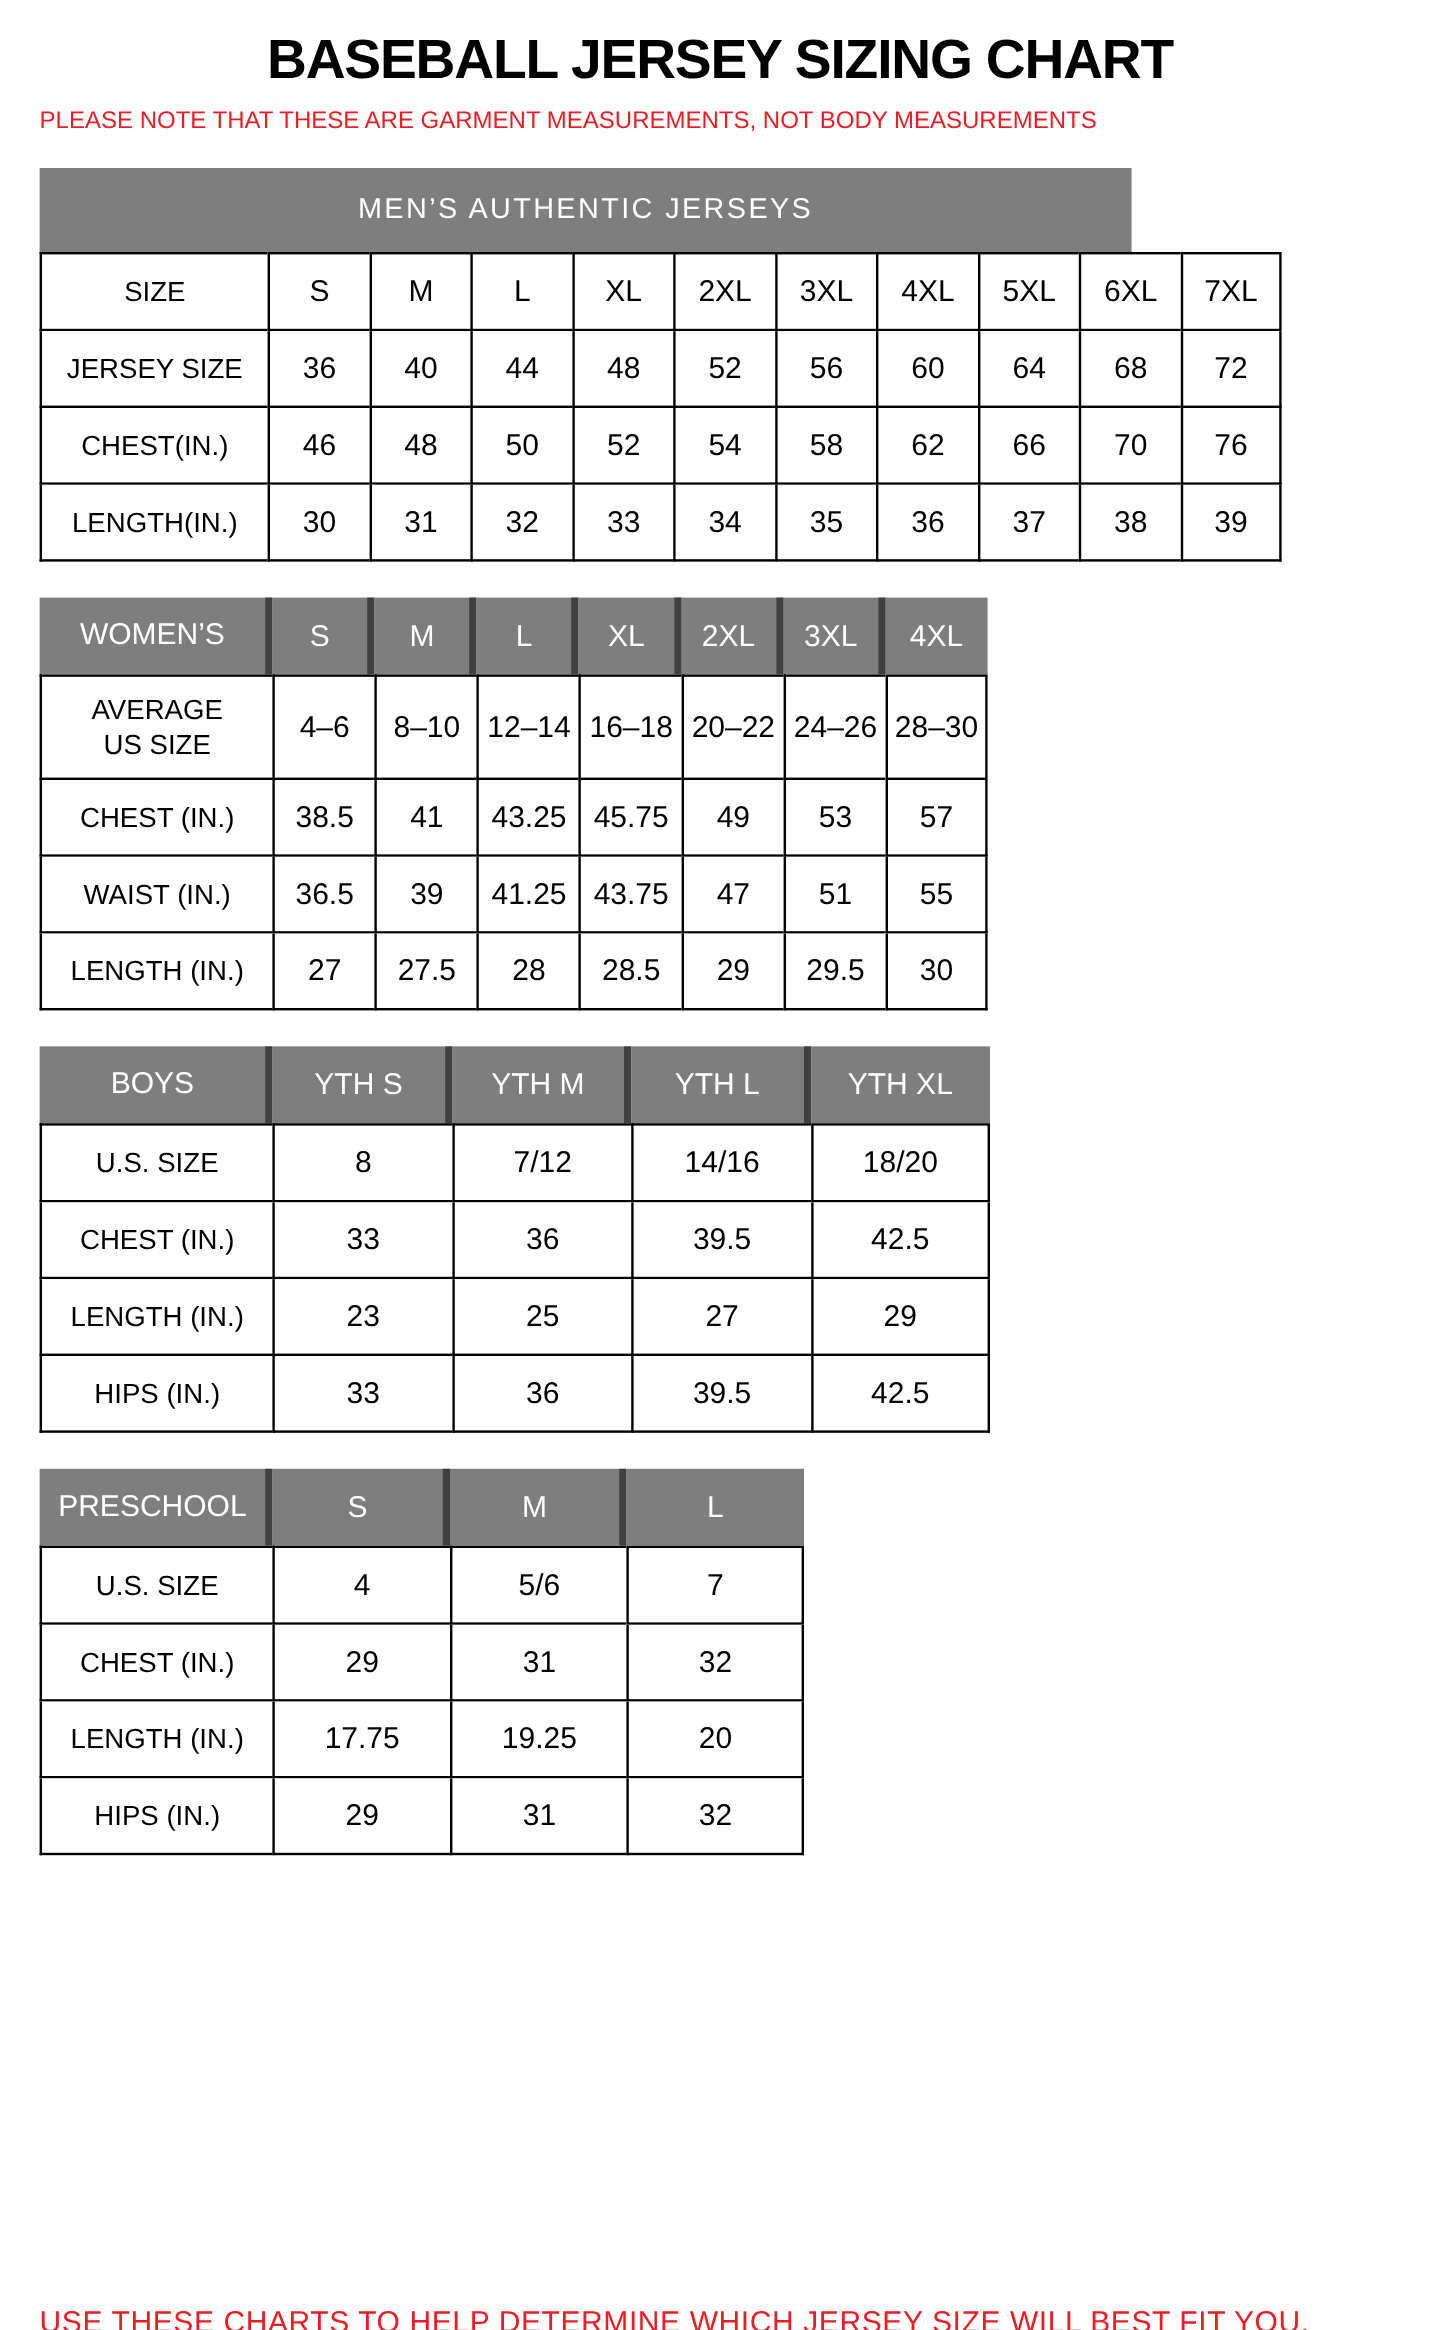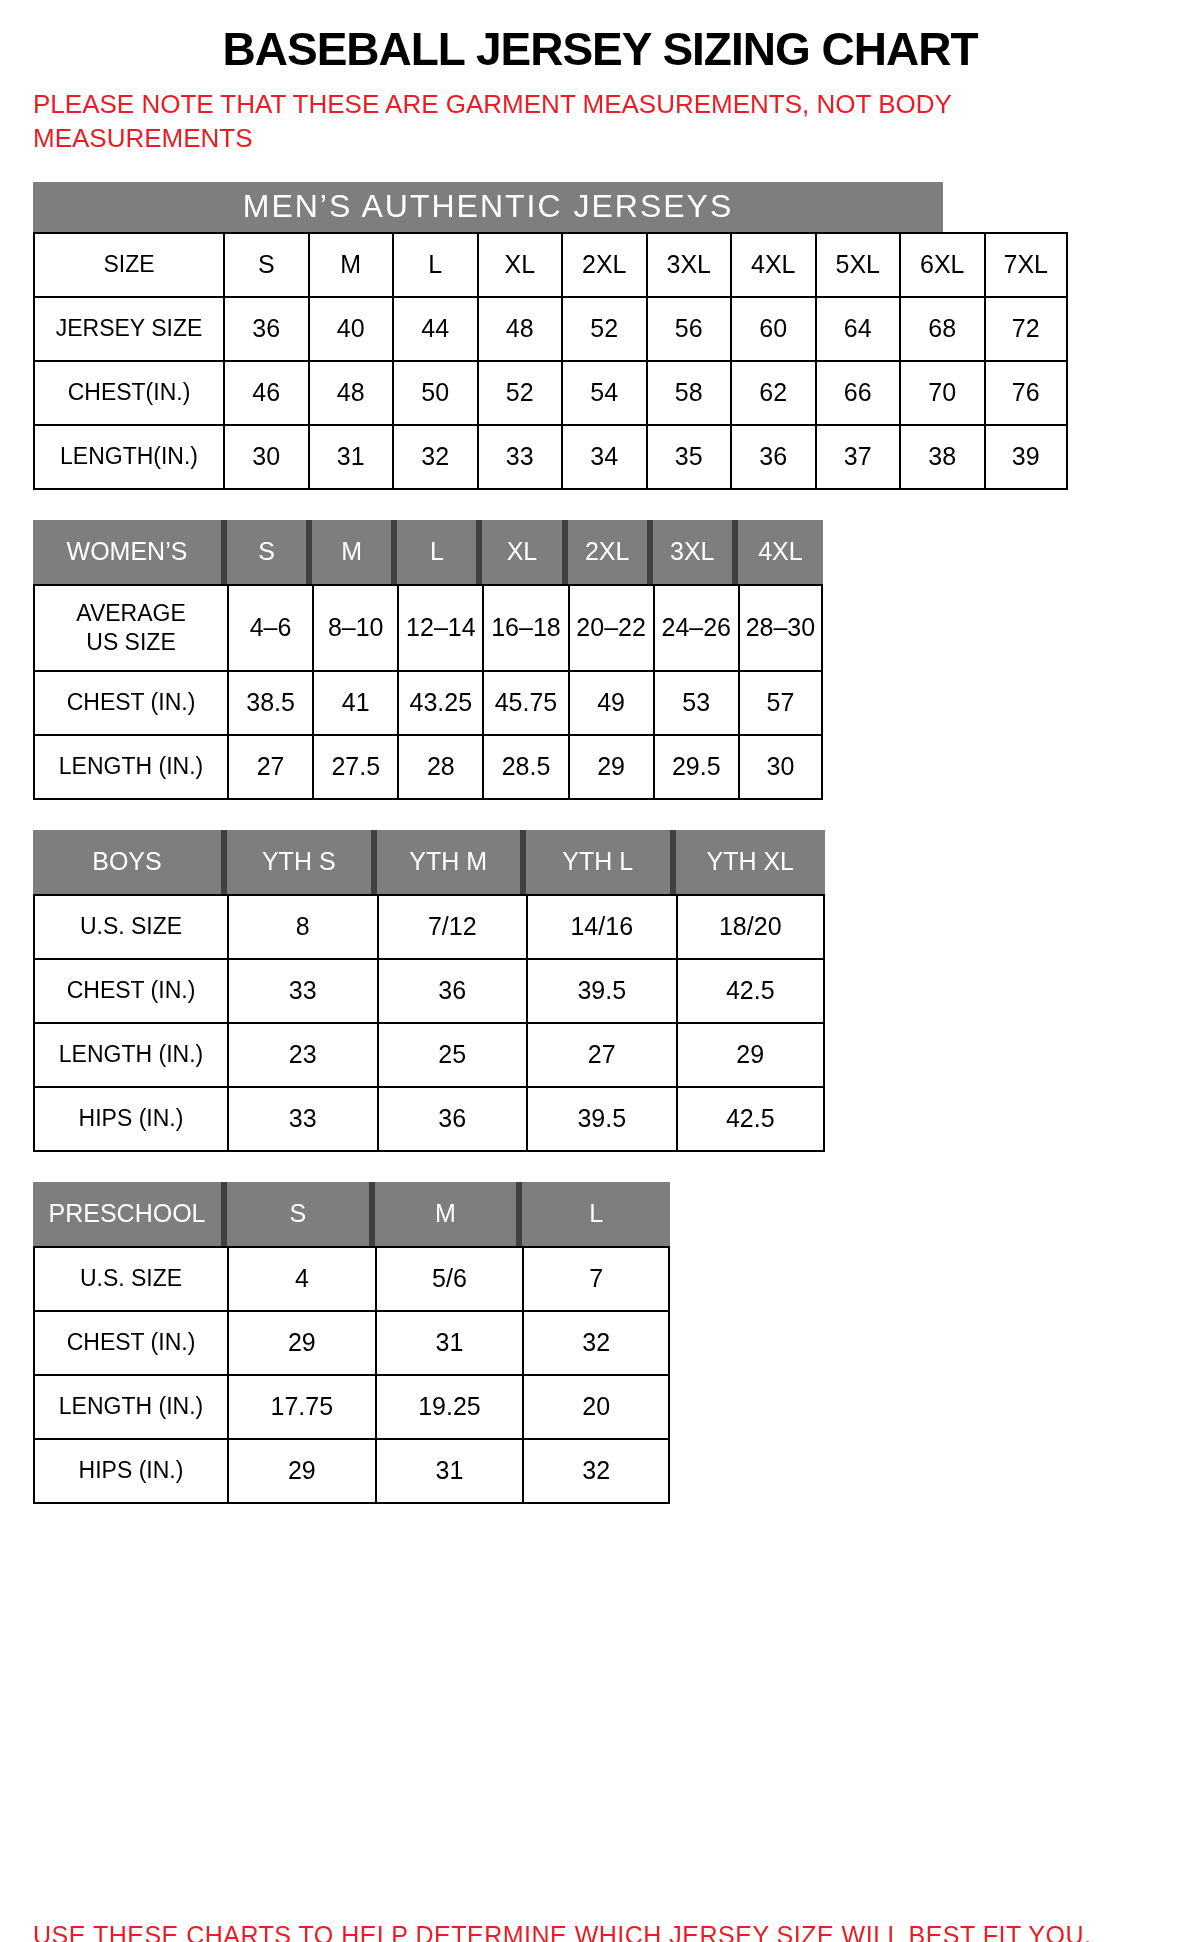--- a/index.html
+++ b/index.html
@@ -18,38 +18,38 @@
     font-weight: 800;
     letter-spacing: -1px;
     color: #000;
     margin: 6px 0 0 0;
     font-family: "Liberation Sans", sans-serif;
     text-align: center;
   }
 
   .note {
     color: var(--red, #ed1c24);
-    font-size: 26px;
+    font-size: 20px;
     line-height: 1.3;
     width: 940px;
     margin: 12px 0 16px 0;
   }
 
   .tbl-section { margin-top: 30px; }
   .tbl-section.first { margin-top: 26px; }
 
   .band {
     width: 910px;
-    height: 50px;
+    height: 70px;
     background: var(--gray, #7e7e7e);
     color: #fff;
     display: flex;
     align-items: center;
     justify-content: center;
-    font-size: 32px;
+    font-size: 24px;
     letter-spacing: 2px;
   }
 
   table.sizing-table {
     border-collapse: separate;
     border-spacing: 0;
     table-layout: fixed;
   }
   .tbl-mens      { width: 1035px; }
   .tbl-womens    { width: 790px; }
@@ -197,20 +197,30 @@
             <td class="label">CHEST (IN.)</td>
             <td>38.5</td>
             <td>41</td>
             <td>43.25</td>
             <td>45.75</td>
             <td>49</td>
             <td>53</td>
             <td>57</td>
           </tr>
           <tr class="data-row">
+            <td class="label">WAIST (IN.)</td>
+            <td>36.5</td>
+            <td>39</td>
+            <td>41.25</td>
+            <td>43.75</td>
+            <td>47</td>
+            <td>51</td>
+            <td>55</td>
+          </tr>
+          <tr class="data-row">
             <td class="label">LENGTH (IN.)</td>
             <td>27</td>
             <td>27.5</td>
             <td>28</td>
             <td>28.5</td>
             <td>29</td>
             <td>29.5</td>
             <td>30</td>
           </tr>
         </tbody>

